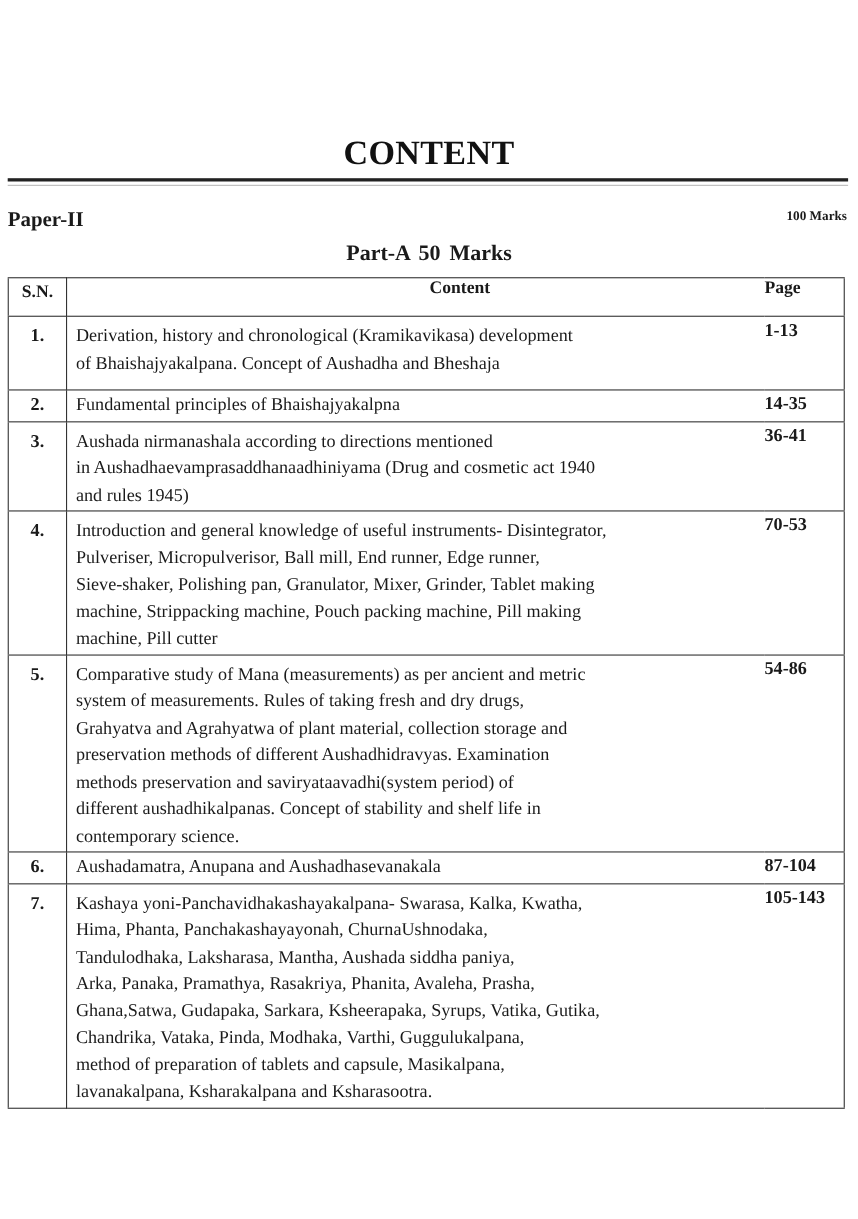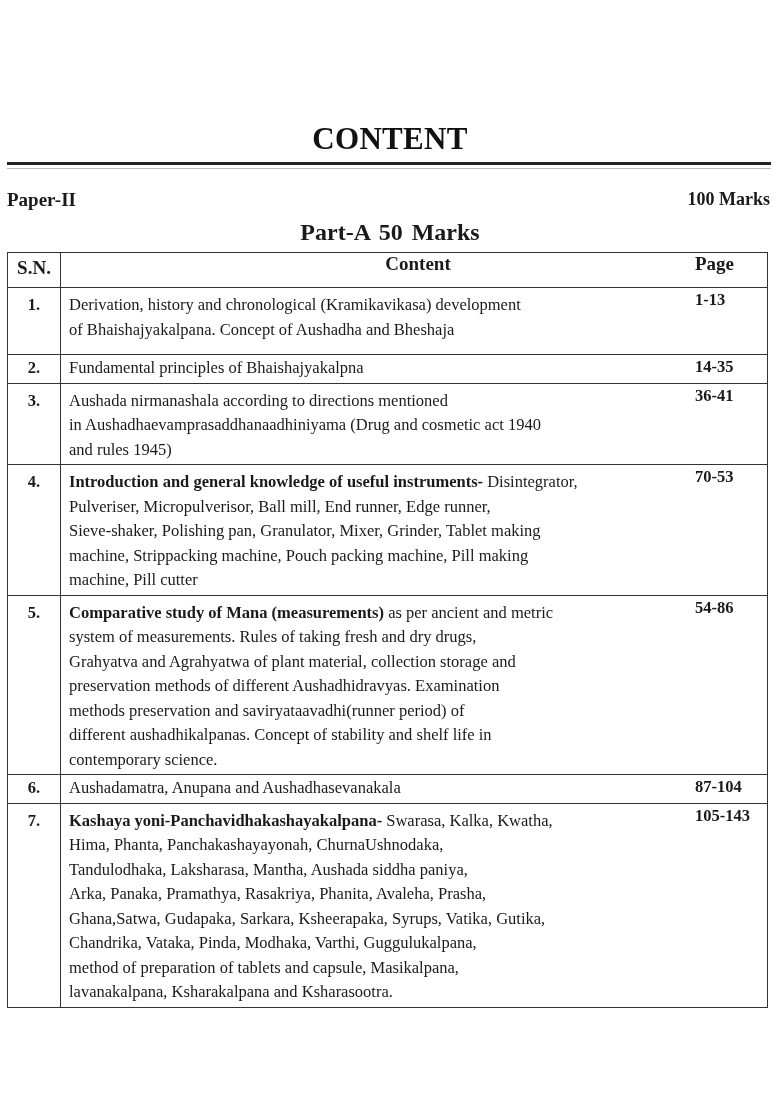--- a/index.html
+++ b/index.html
@@ -15,43 +15,43 @@
     .rule {
       position: absolute; left: 7px; width: 764px; top: 162px; height: 3px; background: #222;
     }
     .rule2 {
       position: absolute; left: 7px; width: 764px; top: 168px; height: 1px; background: #bbb;
     }
     .paper {
       position: absolute; left: 7px; top: 189px; font-size: 19px; font-weight: bold;
     }
     .marks {
-      position: absolute; right: 10px; top: 189px; font-size: 18px; font-weight: bold;
+      position: absolute; right: 10px; top: 189px; font-size: 12px; font-weight: bold;
     }
     .part {
       position: absolute; left: 0; width: 780px; top: 219px; text-align: center;
-      font-size: 24px; font-weight: bold; word-spacing: 3px;
+      font-size: 20px; font-weight: bold; word-spacing: 3px;
     }
     table.toc {
       position: absolute; left: 7px; top: 252px; width: 761px;
       border-collapse: collapse; font-size: 16.5px;
     }
     table.toc td, table.toc th {
       border-top: 1.5px solid #333; border-bottom: 1.5px solid #333;
       vertical-align: top; padding: 0;
     }
     table.toc { border-left: 1.5px solid #333; border-right: 1.5px solid #333; }
     .sn { width: 52px; text-align: center; font-weight: bold; border-right: 1.5px solid #333 !important; padding-top: 4px !important; }
-    th.sn, th.hcontent, th.hpage { font-weight: bold; font-size: 19px; height: 30px; vertical-align: middle; }
+    th.sn, th.hcontent, th.hpage { font-weight: bold; font-size: 16px; height: 30px; vertical-align: middle; }
     th.hcontent { text-align: center; padding-left: 80px !important; }
     th.hpage { text-align: left; padding-right: 2px !important; width: 70px; }
     td.content { padding: 5px 0 2px 8px !important; line-height: 24.5px; }
     td.page { text-align: left; vertical-align: bottom; font-weight: bold; padding: 0 2px 3px 0 !important; line-height: 24.5px; width: 70px; }
     td.sn { vertical-align: top; line-height: 24.5px; padding-top: 5px !important; }
-    .bold { font-weight: bold; margin-top: 44px; }
+    .bold { font-weight: normal; margin-top: 44px; }
     tr.r1 td { height: 59px; }
     tr.r2 td { height: 24px; }
     tr.r2 td.content, tr.r2 td.sn, tr.r6 td.content, tr.r6 td.sn { padding-top: 1px !important; }
     tr.r6 td { height: 24px; }
   </style>
 </head>
 <body>
 
 <div class="title">CONTENT</div>
 <div class="rule"></div>
@@ -102,21 +102,21 @@
       </td>
       <td class="page">70-53</td>
     </tr>
     <tr class="r5">
       <td class="sn">5.</td>
       <td class="content">
         <div><span class="bold">Comparative study of Mana (measurements)</span><span> as per ancient and metric</span></div>
         <div>system of measurements. Rules of taking fresh and dry drugs,</div>
         <div>Grahyatva and Agrahyatwa of plant material, collection storage and</div>
         <div>preservation methods of different Aushadhidravyas. Examination</div>
-        <div>methods preservation and saviryataavadhi(runner period) of</div>
+        <div>methods preservation and saviryataavadhi(system period) of</div>
         <div>different aushadhikalpanas. Concept of stability and shelf life in</div>
         <div>contemporary science.</div>
       </td>
       <td class="page">54-86</td>
     </tr>
     <tr class="r6">
       <td class="sn">6.</td>
       <td class="content">Aushadamatra, Anupana and Aushadhasevanakala</td>
       <td class="page">87-104</td>
     </tr>

